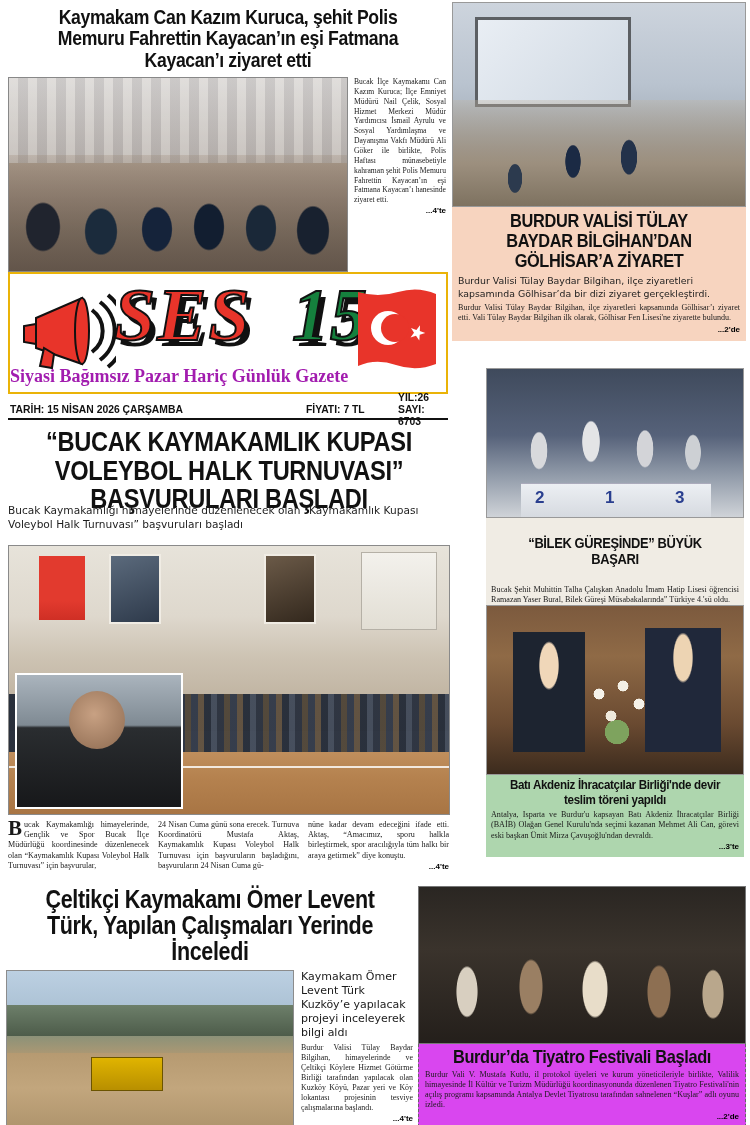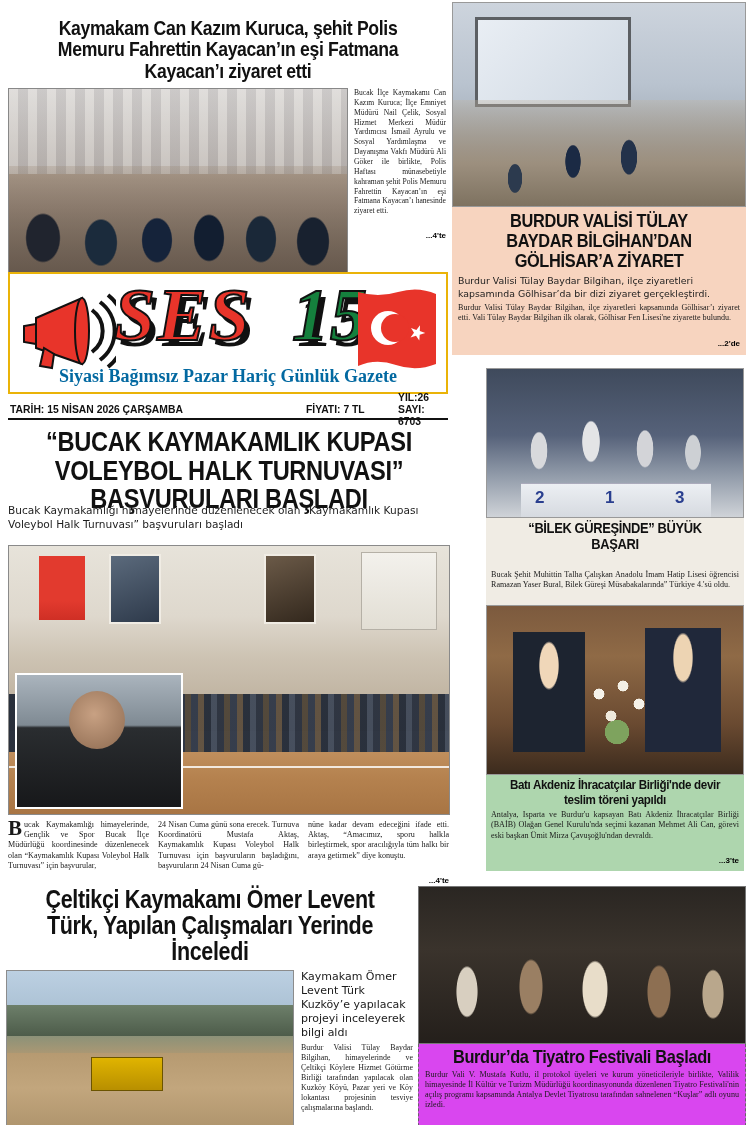--- a/index.html
+++ b/index.html
@@ -31,21 +31,21 @@
   }
   .lede-sans {
     font-family: "DejaVu Sans", sans-serif;
     font-size: 9.4px;
     line-height: 1.33;
     color: #1d1d1d;
   }
   .jump { font-family:"Liberation Sans", sans-serif; font-weight:bold; font-size:8px; }
 
   
-  .blk-top-left { position:absolute; left:8px; top:15px; width:440px; height:258px; }
+  .blk-top-left { position:absolute; left:8px; top:4px; width:440px; height:258px; }
   .tl-head { width:440px; text-align:center; font-size:20.5px; padding-top:2px; }
   .tl-row { display:flex; gap:6px; margin-top:7px; }
   .tl-photo {
     width:340px; height:195px; border:1px solid #888;
     background:
       linear-gradient(180deg,#cfcfd4 0%,#c2bfc0 18%,#b5a89d 30%,#a99a8c 46%,#9d8d80 62%,#8e8073 80%,#7d7068 100%);
     position:relative; overflow:hidden;
   }
   .tl-photo::before{
     content:""; position:absolute; left:0; right:0; top:0; height:44%;
@@ -107,22 +107,22 @@
   }
   .logo-15 {
     position:absolute; left:282px; top:4px;
     font-family:"Liberation Serif", serif; font-weight:bold; font-style:italic;
     font-size:74px; color:#15803d; letter-spacing:1px;
     -webkit-text-stroke:2px #111;
     text-shadow: 5px 6px 0 #111;
     line-height:1;
   }
   .logo-tag {
-    position:absolute; left:0; right:0; bottom:5px; text-align:center;
-    font-family:"Liberation Serif", serif; font-weight:bold; font-size:18px; color:#0369a1;
+    position:absolute; left:0; right:0; bottom:5px; text-align:left;
+    font-family:"Liberation Serif", serif; font-weight:bold; font-size:18px; color:#a21caf;
   }
   .megaphone { position:absolute; left:10px; top:18px; width:96px; height:78px; }
   .flag { position:absolute; right:6px; top:14px; width:88px; height:88px; }
 
   .dateline {
     position:absolute; left:8px; top:400px; width:440px; height:20px;
     border-bottom:2px solid #111;
     font-family:"Liberation Sans", sans-serif; font-weight:bold; font-size:11.5px;
     color:#111; display:flex; align-items:center;
   }
@@ -180,21 +180,21 @@
     background:radial-gradient(circle at 45% 40%, #c8a183, #8d6a50);
   }
 
   
   .cols3 { position:absolute; left:8px; top:820px; width:442px; height:62px; display:flex; gap:9px; }
   .cols3 .col { width:141px; }
   .dropcap::first-letter {
     float:left; font-size:21px; line-height:16px; font-weight:bold;
     padding-right:2px; font-family:"Liberation Serif", serif;
   }
-  .jump-right { text-align:right; display:block; margin-top:15px; }
+  .jump-right { text-align:right; display:block; margin-top:1px; }
 
   
   .blk-bilek { position:absolute; left:486px; top:368px; width:258px; }
   .bg-photo {
     width:258px; height:150px; border:1px solid #999; overflow:hidden; position:relative;
     background:linear-gradient(180deg,#3f4a5c 0%,#56627a 45%,#8d97a6 70%,#cfd3d8 100%);
   }
   .bg-photo::before{
     content:""; position:absolute; left:0; right:0; top:18%;
     height:62%;
@@ -202,21 +202,21 @@
       radial-gradient(ellipse 18px 40px at 52px 60%, #d8d9dc 44%, transparent 48%),
       radial-gradient(ellipse 19px 44px at 104px 50%, #e3e4e6 44%, transparent 48%),
       radial-gradient(ellipse 18px 40px at 158px 58%, #d3d4d8 44%, transparent 48%),
       radial-gradient(ellipse 17px 38px at 206px 62%, #cdd0d4 44%, transparent 48%);
   }
   .podium { position:absolute; left:34px; bottom:0; width:190px; height:34px;
     background:linear-gradient(180deg,#eceff3,#d6dae0); border-top:1px solid #aab; }
   .podium span{ position:absolute; top:4px; font-family:"Liberation Sans",sans-serif;
     font-weight:bold; font-size:17px; color:#2a3f8f; }
   .p2{ left:14px; } .p1{ left:84px; } .p3{ left:154px; }
-  .bilek-wrap { background:#f0ece4; padding:2px 5px 6px 5px; border-bottom:1px dashed #777; }
+  .bilek-wrap { background:#f0ece4; padding:17px 5px 6px 5px; border-bottom:1px dashed #777; }
   .bilek-head { text-align:center; font-size:15px; }
   .bilek-body { margin-top:19px; }
 
   
   .blk-bati { position:absolute; left:486px; top:605px; width:258px; }
   .ba-photo {
     width:258px; height:170px; border:1px solid #999; overflow:hidden; position:relative;
     background:linear-gradient(180deg,#7c5a3e 0%,#8f6a46 30%,#6a4a31 70%,#3c2b1d 100%);
   }
   .ba-photo::before{

